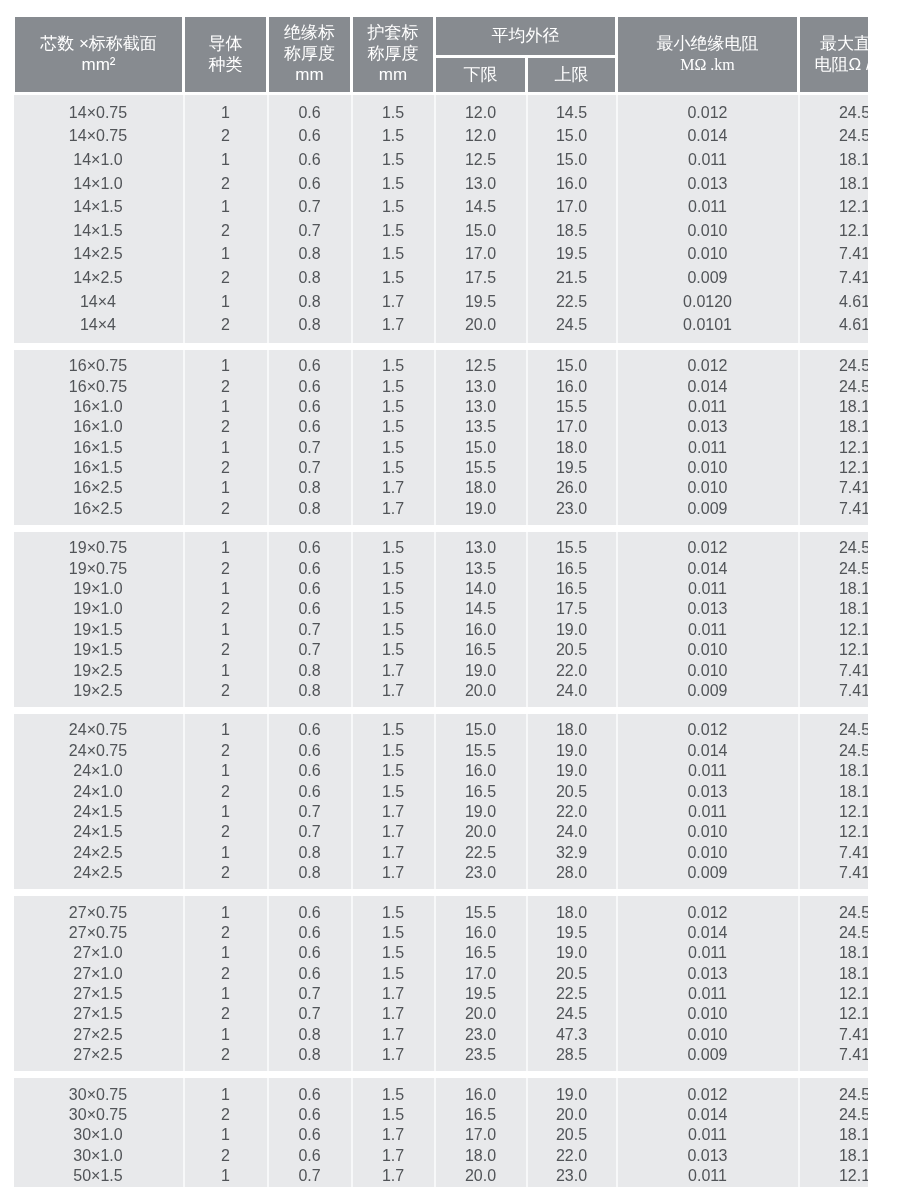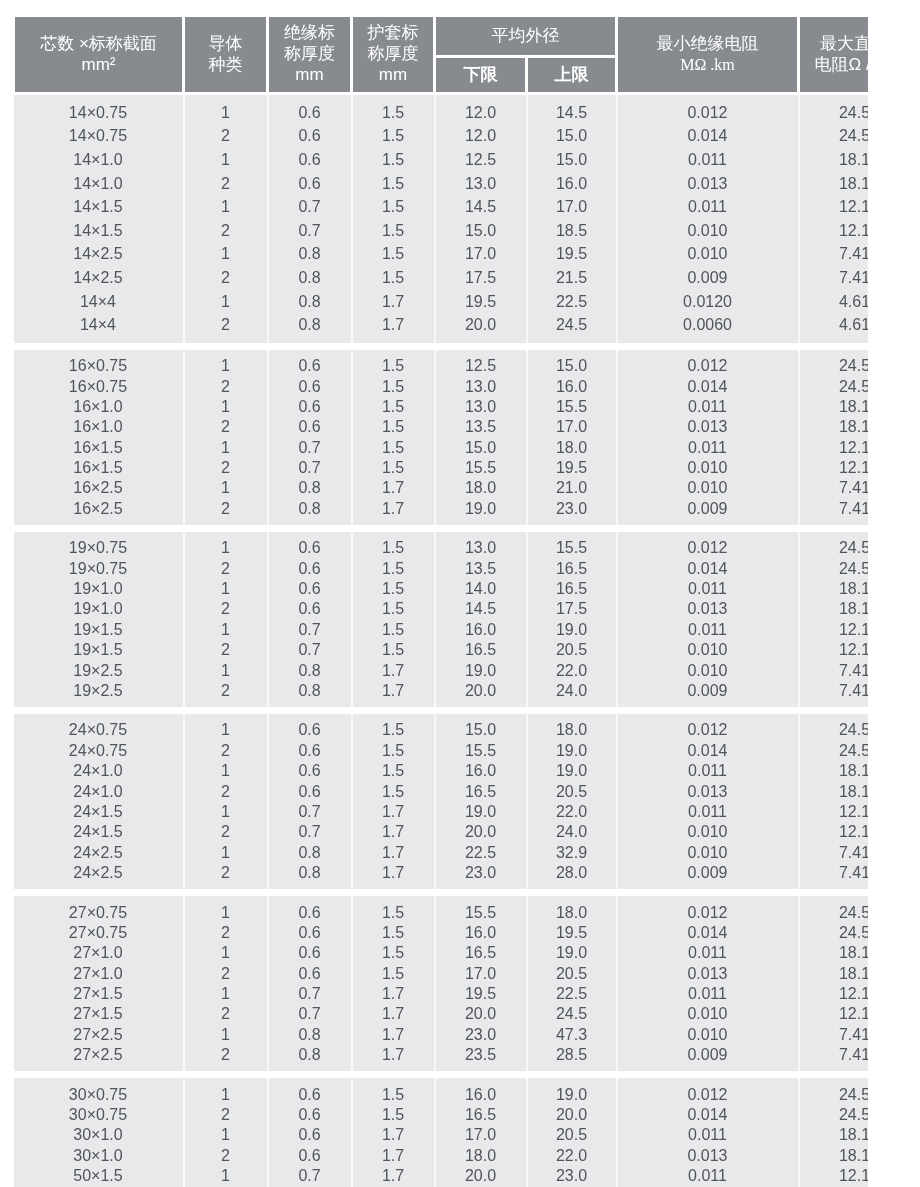--- a/index.html
+++ b/index.html
@@ -27,21 +27,21 @@
     color: #ffffff;
     font-weight: normal;
     font-size: 17px;
     line-height: 1.22;
     text-align: center;
     vertical-align: middle;
     border: 3px solid #ffffff;
     padding: 4px 2px;
   }
   thead tr.h1 th { height: 30px; }
-  thead tr.h2 th { height: 26px; font-weight: bold; }
+  thead tr.h2 th { height: 26px; }
   .pre { white-space: pre-line; }
   .unit-serif {
     font-family: "Liberation Serif", "DejaVu Serif", serif;
     font-size: 16px;
     display: block;
   }
   
   tbody td {
     background: #e8e9eb;
     color: #515458;
@@ -209,21 +209,21 @@
           <td>0.0120</td>
           <td>4.61</td>
         </tr>
         <tr class="tall last-row">
           <td>14×4</td>
           <td>2</td>
           <td>0.8</td>
           <td>1.7</td>
           <td>20.0</td>
           <td>24.5</td>
-          <td>0.0060</td>
+          <td>0.0101</td>
           <td>4.61</td>
         </tr>
         <tr class="block-sep">
           <td colspan="8"></td>
         </tr>
         <tr class="norm first-row">
           <td>16×0.75</td>
           <td>1</td>
           <td>0.6</td>
           <td>1.5</td>
@@ -281,21 +281,21 @@
           <td>19.5</td>
           <td>0.010</td>
           <td>12.1</td>
         </tr>
         <tr class="norm">
           <td>16×2.5</td>
           <td>1</td>
           <td>0.8</td>
           <td>1.7</td>
           <td>18.0</td>
-          <td>21.0</td>
+          <td>26.0</td>
           <td>0.010</td>
           <td>7.41</td>
         </tr>
         <tr class="norm last-row">
           <td>16×2.5</td>
           <td>2</td>
           <td>0.8</td>
           <td>1.7</td>
           <td>19.0</td>
           <td>23.0</td>

